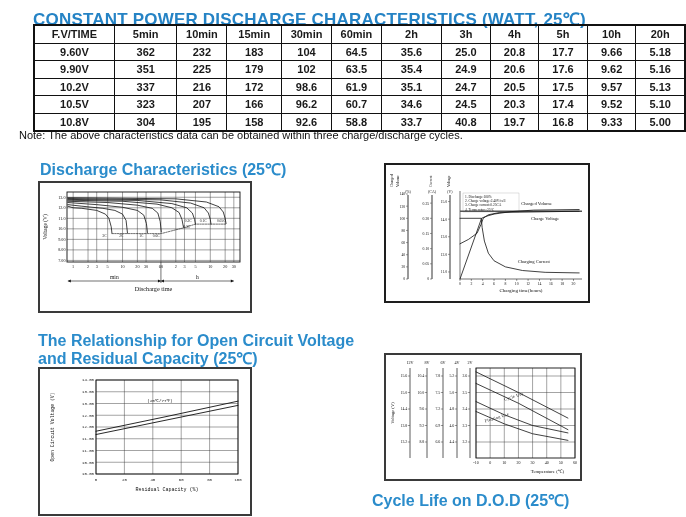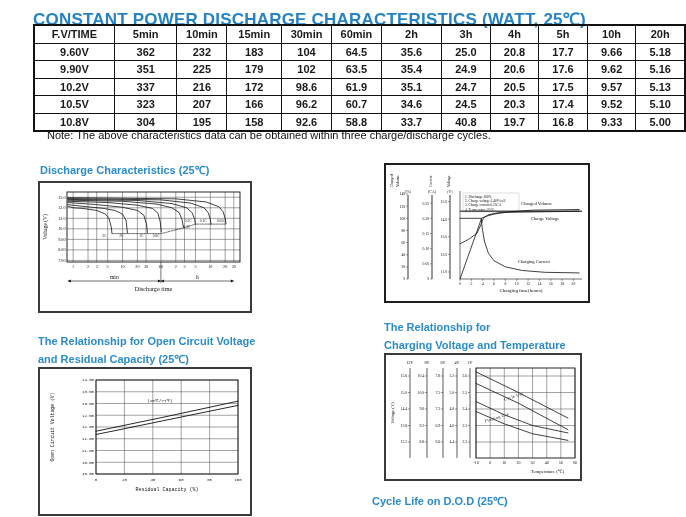--- a/index.html
+++ b/index.html
@@ -4,22 +4,22 @@
 <style>
   html,body{margin:0;padding:0;background:#fff;}
   .page{position:relative;width:686px;height:517px;background:#fff;overflow:hidden;
         font-family:"Liberation Sans",sans-serif;color:#1a1a1a;}
   .main-title{position:absolute;left:33px;top:7px;font-size:17px;font-weight:bold;
         color:#2583c5;letter-spacing:.2px;}
   .power-table{position:absolute;left:33px;top:24px;border-collapse:collapse;border:2px solid #111;
         table-layout:fixed;padding-left:40px;}
   .power-table th,.power-table td{border:1px solid #111;font-size:11px;font-weight:bold;
         text-align:center;padding:0;height:16.5px;overflow:hidden;}
-  .note{position:absolute;left:47px;top:129px;font-size:11px;color:#111;}
-  .sec-title{position:absolute;color:#2b8ccb;font-size:11px;font-weight:bold;line-height:18px;}
+  .note{position:absolute;left:19px;top:129px;font-size:11px;color:#111;}
+  .sec-title{position:absolute;color:#2b8ccb;font-size:16px;font-weight:bold;line-height:18px;}
   .chart-box{position:absolute;background:#fff;border:2px solid #3a3a3a;}
   .chart-box.thick{border:2.5px solid #1e1e1e;}
   svg{display:block;}
   svg text{fill:#111;}
 </style>
 </head>
 <body>
 
 <div class="page">
 
@@ -324,22 +324,21 @@
         <rect x="56" y="11" width="142" height="94" fill="none" stroke="#111" stroke-width="0.9"></rect>
         <polyline fill="none" stroke="#111" stroke-width="0.9" stroke-linejoin="round" stroke-linecap="round" points="56.00,62.23 127.00,47.43 198.00,32.15"></polyline>
         <polyline fill="none" stroke="#111" stroke-width="0.9" stroke-linejoin="round" stroke-linecap="round" points="56.00,65.52 127.00,50.95 198.00,36.38"></polyline>
         <text x="119.9" y="32.62" font-size="4.2" text-anchor="middle" font-family="&quot;Liberation Mono&quot;,monospace">(25℃/77℉)</text>
         <text x="14" y="58" font-size="4.8" text-anchor="middle" font-family="&quot;Liberation Mono&quot;,monospace" transform="rotate(-90 14 58)">Open Circuit Voltage (V)</text>
         <text x="127" y="122" font-size="5" text-anchor="middle" font-family="&quot;Liberation Mono&quot;,monospace">Residual Capacity (%)</text>
       </svg>
   </div>
 
   <div class="sec-title" style="left:384px;top:318px;">
-    <span>The Relationship for</span><br>
-    <span>Charging Voltage and Temperature</span>
+    <br>
   </div>
   <div class="chart-box" style="left:384px;top:353px;">
     <svg id="svg-cvt" width="194" height="124" viewBox="0 0 194 124">
         <text x="24" y="9" font-size="4.2" text-anchor="middle" font-family="&quot;Liberation Serif&quot;,serif">12V</text>
         <line x1="24" y1="13" x2="24" y2="103" stroke="#333" stroke-width="0.8"></line>
         <line x1="21.8" y1="21" x2="24" y2="21" stroke="#333" stroke-width="0.5"></line>
         <text x="21.2" y="22.4" font-size="3.8" text-anchor="end" font-family="&quot;Liberation Serif&quot;,serif">15.6</text>
         <line x1="21.8" y1="37.5" x2="24" y2="37.5" stroke="#333" stroke-width="0.5"></line>
         <text x="21.2" y="38.9" font-size="3.8" text-anchor="end" font-family="&quot;Liberation Serif&quot;,serif">15.0</text>
         <line x1="21.8" y1="54" x2="24" y2="54" stroke="#333" stroke-width="0.5"></line>

